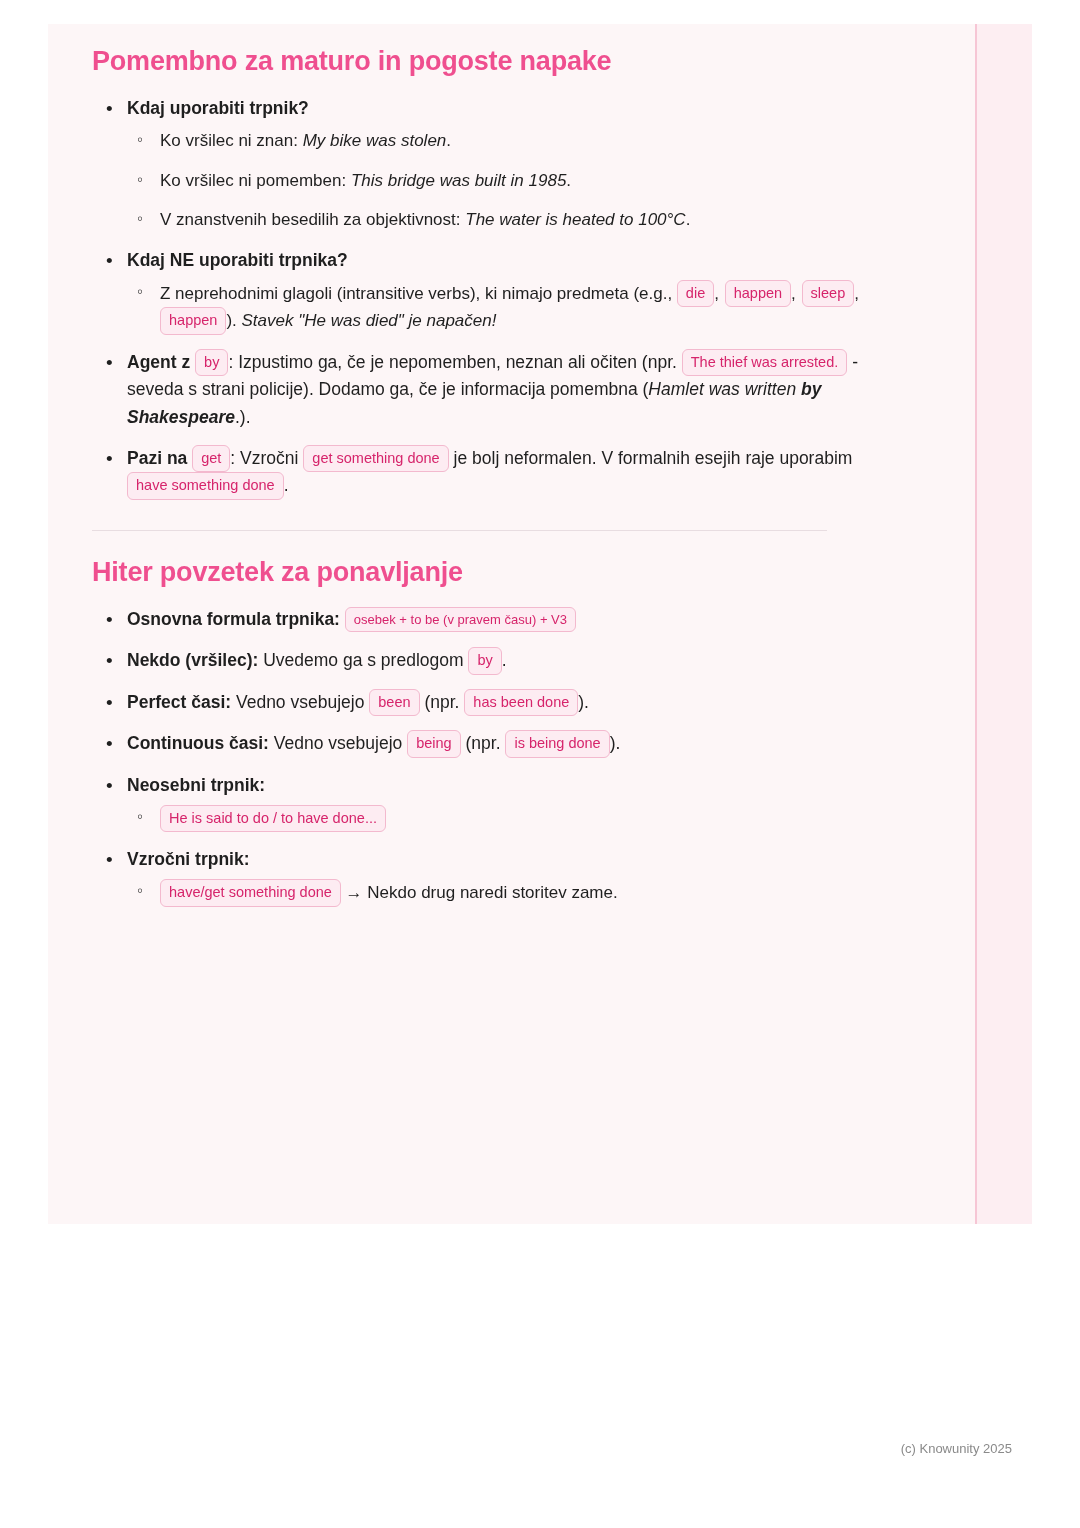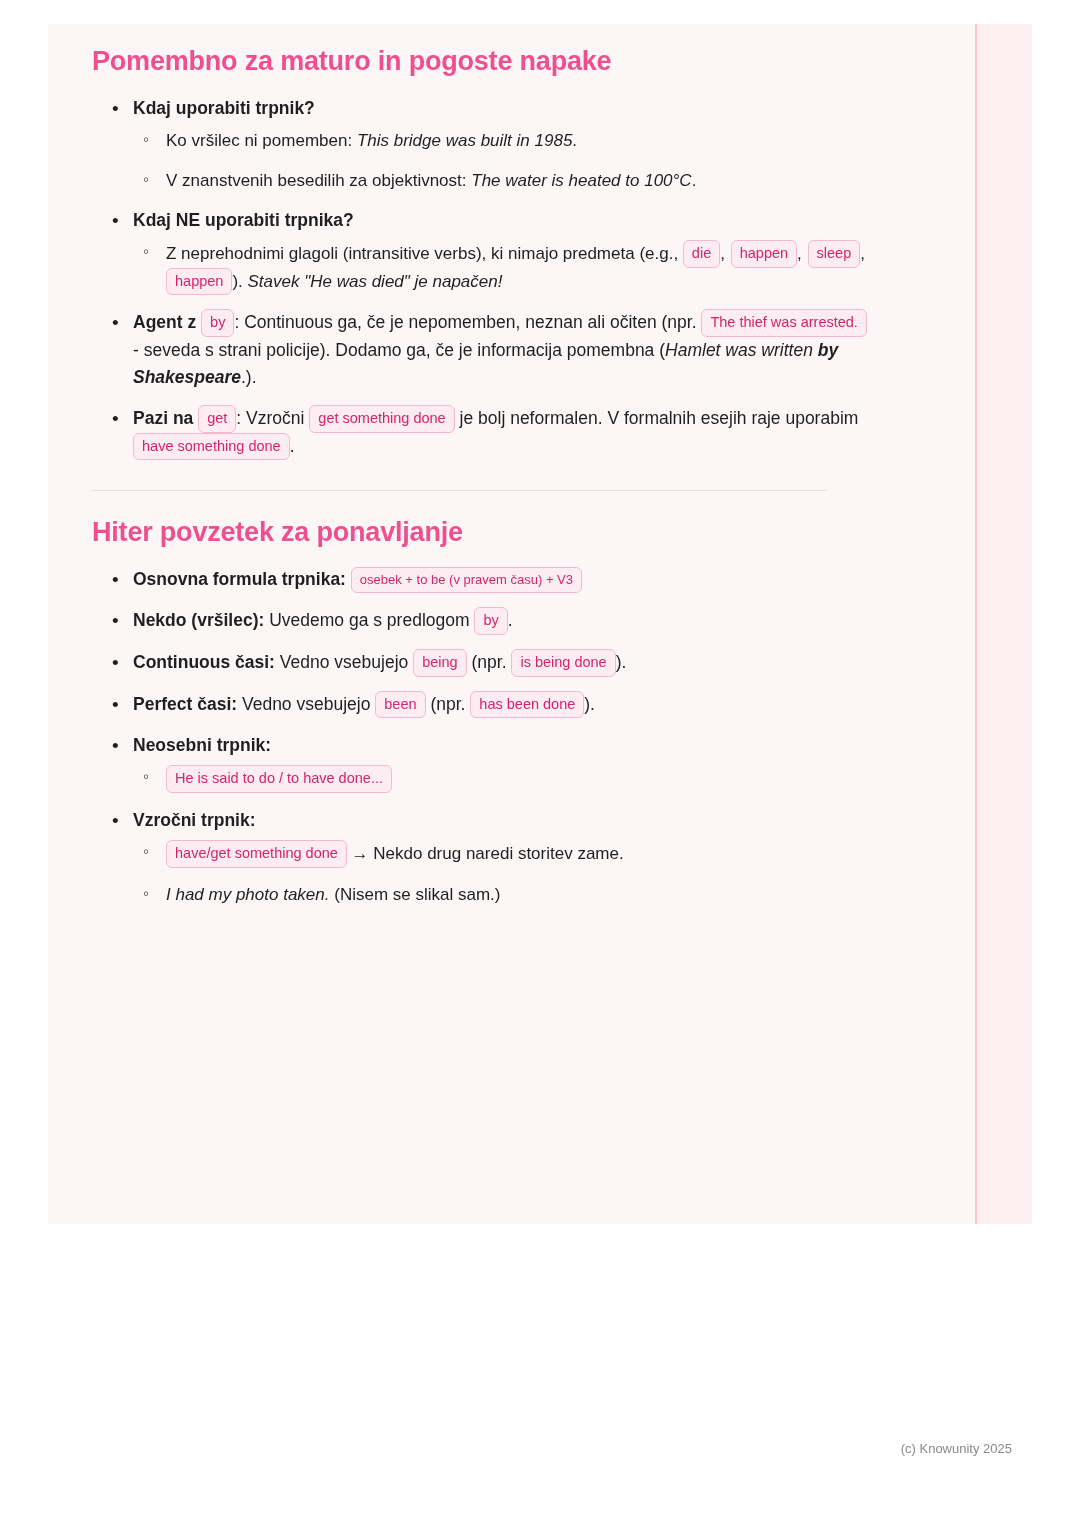--- a/index.html
+++ b/index.html
@@ -49,21 +49,21 @@
     margin: 0 0 18px 0;
     letter-spacing: -0.2px;
   }
 
   h1.section-title.second {
     margin-top: 4px;
   }
 
   ul.lvl1 {
     list-style: none;
-    margin: 7px;
+    margin: 1px;
     padding: 0;
   }
   ul.lvl1 > li {
     position: relative;
     padding-left: 34px;
     margin-bottom: 14px;
     font-size: 17.5px;
     line-height: 1.55;
     color: #1f1f1f;
   }
@@ -144,20 +144,23 @@
   <div class="content">
 
     <h1 class="section-title">Pomembno za maturo in pogoste napake</h1>
 
     <ul class="lvl1">
 
       <li>
         <span class="b">Kdaj uporabiti trpnik?</span>
         <ul class="lvl2">
           <li>
+            <span>Ko vršilec ni znan: </span><i>My bike was stolen</i><span>.</span>
+          </li>
+          <li>
             <span>Ko vršilec ni pomemben: </span><i>This bridge was built in 1985</i><span>.</span>
           </li>
           <li>
             <span>V znanstvenih besedilih za objektivnost: </span><i>The water is heated to 100°C</i><span>.</span>
           </li>
         </ul>
       </li>
 
       <li>
         <span class="b">Kdaj NE uporabiti trpnika?</span>
@@ -168,21 +171,21 @@
             <code>happen</code><span class="spaced">,</span>
             <code>sleep</code><span class="spaced">,</span>
             <code>happen</code><span>).</span>
             <i>Stavek "He was died" je napačen!</i>
           </li>
         </ul>
       </li>
 
       <li>
         <span class="b">Agent z</span>
-        <code>by</code><span>: Continuous ga, če je nepomemben, neznan ali očiten (npr.</span>
+        <code>by</code><span>: Izpustimo ga, če je nepomemben, neznan ali očiten (npr.</span>
         <code>The thief was arrested.</code>
         <span>- seveda s strani policije). Dodamo ga, če je informacija pomembna (</span><i>Hamlet was written</i>
         <b><i>by Shakespeare</i></b><span>.).</span>
       </li>
 
       <li>
         <span class="b">Pazi na</span>
         <code>get</code><span>: Vzročni</span>
         <code>get something done</code>
         <span>je bolj neformalen. V formalnih esejih raje uporabim</span>
@@ -202,55 +205,51 @@
         <code class="lg">osebek + to be (v pravem času) + V3</code>
       </li>
 
       <li>
         <span class="b">Nekdo (vršilec):</span>
         <span>Uvedemo ga s predlogom</span>
         <code>by</code><span>.</span>
       </li>
 
       <li>
+        <span class="b">Perfect časi:</span>
+        <span>Vedno vsebujejo</span>
+        <code>been</code>
+        <span>(npr.</span>
+        <code>has been done</code><span>).</span>
+      </li>
+
+      <li>
         <span class="b">Continuous časi:</span>
         <span>Vedno vsebujejo</span>
         <code>being</code>
         <span>(npr.</span>
         <code>is being done</code><span>).</span>
       </li>
 
       <li>
-        <span class="b">Perfect časi:</span>
-        <span>Vedno vsebujejo</span>
-        <code>been</code>
-        <span>(npr.</span>
-        <code>has been done</code><span>).</span>
-      </li>
-
-      <li>
         <span class="b">Neosebni trpnik:</span>
         <ul class="lvl2">
           <li>
             <code>He is said to do / to have done...</code>
           </li>
         </ul>
       </li>
 
       <li>
         <span class="b">Vzročni trpnik:</span>
         <ul class="lvl2">
           <li>
             <code>have/get something done</code>
             <span>→ Nekdo drug naredi storitev zame.</span>
           </li>
-          <li>
-            <i>I had my photo taken.</i>
-            <span>(Nisem se slikal sam.)</span>
-          </li>
         </ul>
       </li>
 
     </ul>
 
   </div>
 </div>
 
 <div class="footer">(c) Knowunity 2025</div>
 

